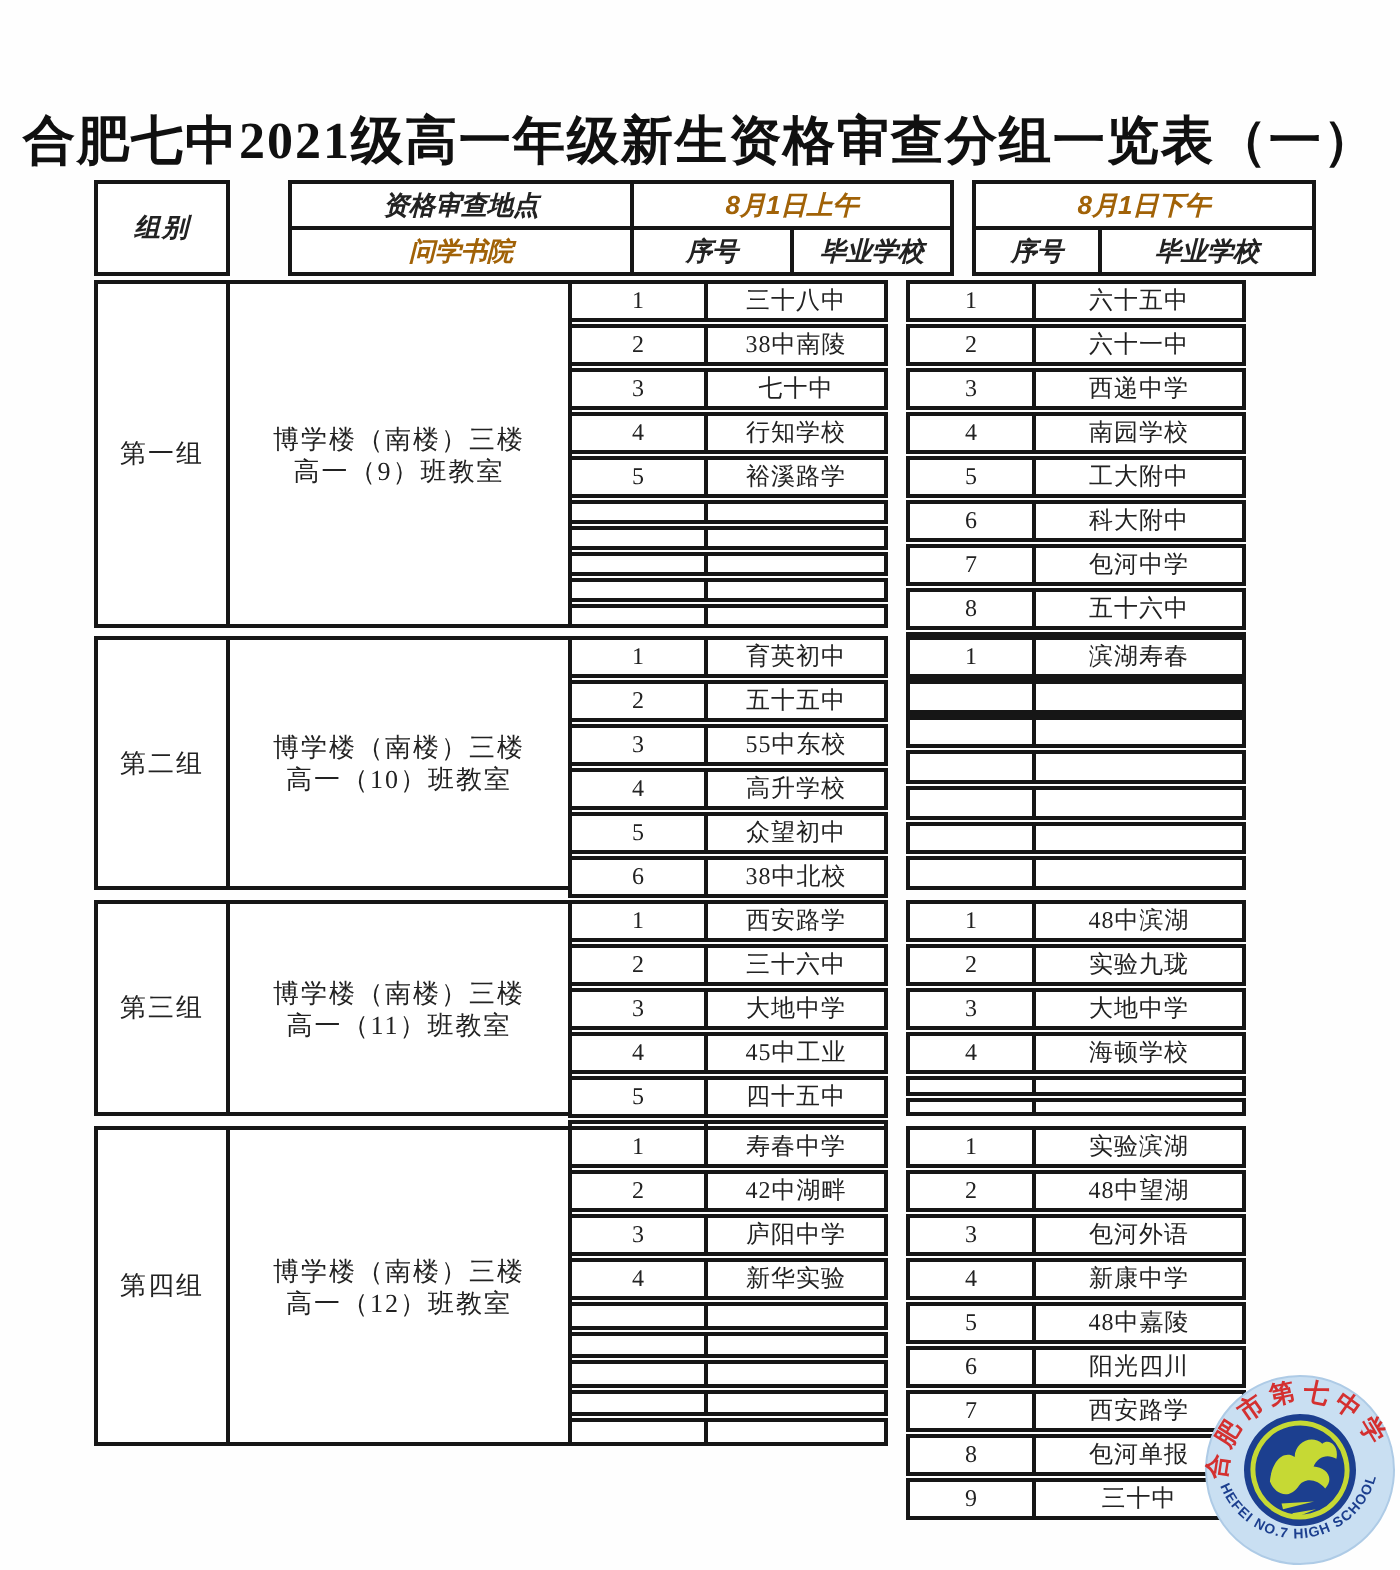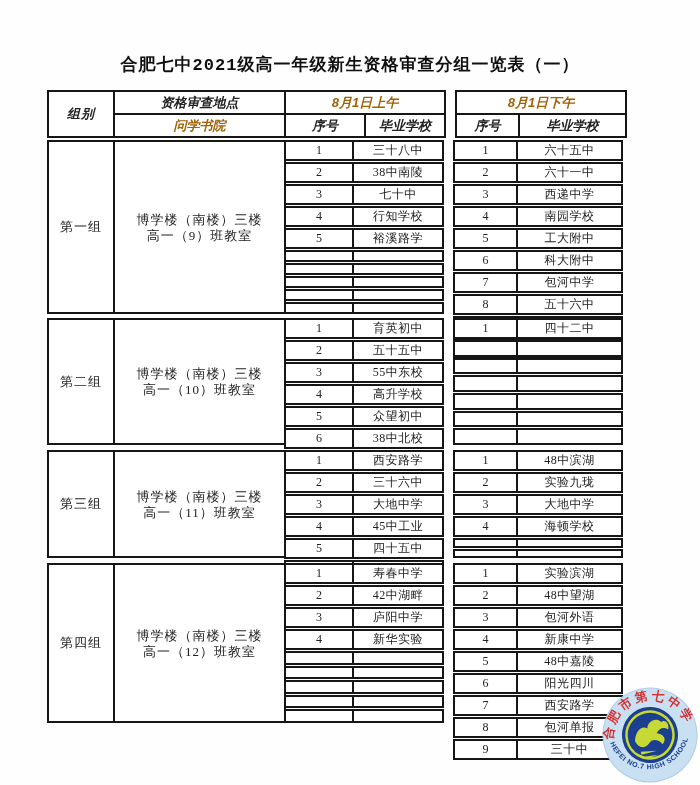--- a/index.html
+++ b/index.html
@@ -3,22 +3,22 @@
 <meta charset="utf-8">
 <style>
   html,body{margin:0;padding:0;}
   body{
     width:700px;height:785px;position:relative;overflow:hidden;
     background:#fefefe;
     font-family:"Liberation Serif","DejaVu Serif",serif;
   }
   .page-title{
     position:absolute;top:53px;left:0;width:700px;text-align:center;
-    font-family:Liberation Mono, monospace;
-    font-weight:bold;font-size:17px;color:#101010;letter-spacing:1px;
+    font-family:Liberation Serif, serif;
+    font-weight:bold;font-size:26px;color:#101010;letter-spacing:1px;
   }
   .block{position:absolute;display:flex;align-items:stretch;}
   .cell{
     border:2px solid #161616;box-sizing:border-box;background:#fff;
     display:flex;align-items:center;justify-content:center;
     color:#222;overflow:hidden;white-space:nowrap;
   }
   .gname{width:68px;font-size:13px;letter-spacing:1px;}
   .loc{
     width:173px;margin-left:-2px;flex-direction:column;gap:3px;
@@ -50,21 +50,21 @@
   
   .logo{position:absolute;left:601px;top:686px;width:98px;height:98px;transform:rotate(-14deg);}
 </style>
 </head>
 <body>
 
 <div class="page-title">合肥七中2021级高一年级新生资格审查分组一览表（一）</div>
 
 <div class="block hdrblock" style="left:47px;top:90px;height:48px;font-style:italic;">
   <div class="cell gname">组别</div>
-  <div class="hcol" style="width:173px;">
+  <div class="hcol" style="width:173px;padding-left:31px;">
     <div class="hrow">
         <div class="cell">资格审查地点</div>
       </div>
     <div class="hrow">
         <div class="cell red">问学书院</div>
       </div>
   </div>
   <div class="hcol am-w">
     <div class="hrow">
         <div class="cell red">8月1日上午</div>
@@ -209,21 +209,21 @@
           <div class="cell school">38中北校</div>
         </div>
         <div class="mini-row">
           <div class="cell num">7</div>
           <div class="cell school">55中新校</div>
         </div>
       </div>
       <div class="half pm">
         <div class="mini-row">
           <div class="cell num">1</div>
-          <div class="cell school">四十二中</div>
+          <div class="cell school">滨湖寿春</div>
         </div>
         <div class="mini-row">
           <div class="cell num"></div>
           <div class="cell school"></div>
         </div>
         <div class="mini-row">
           <div class="cell num"></div>
           <div class="cell school"></div>
         </div>
         <div class="mini-row">

